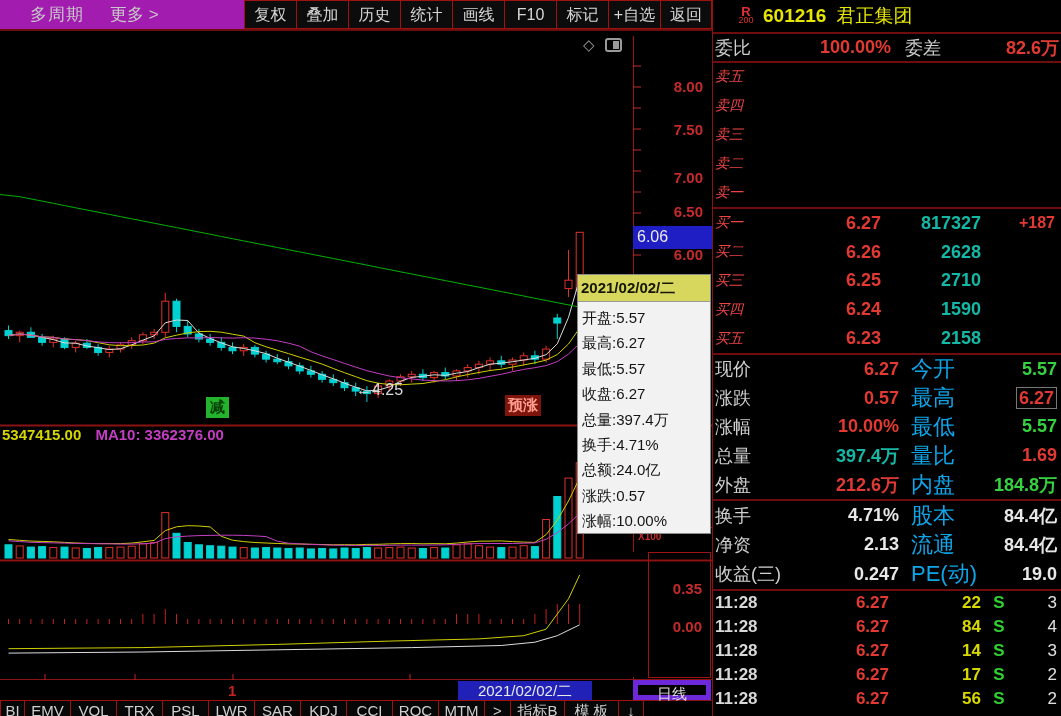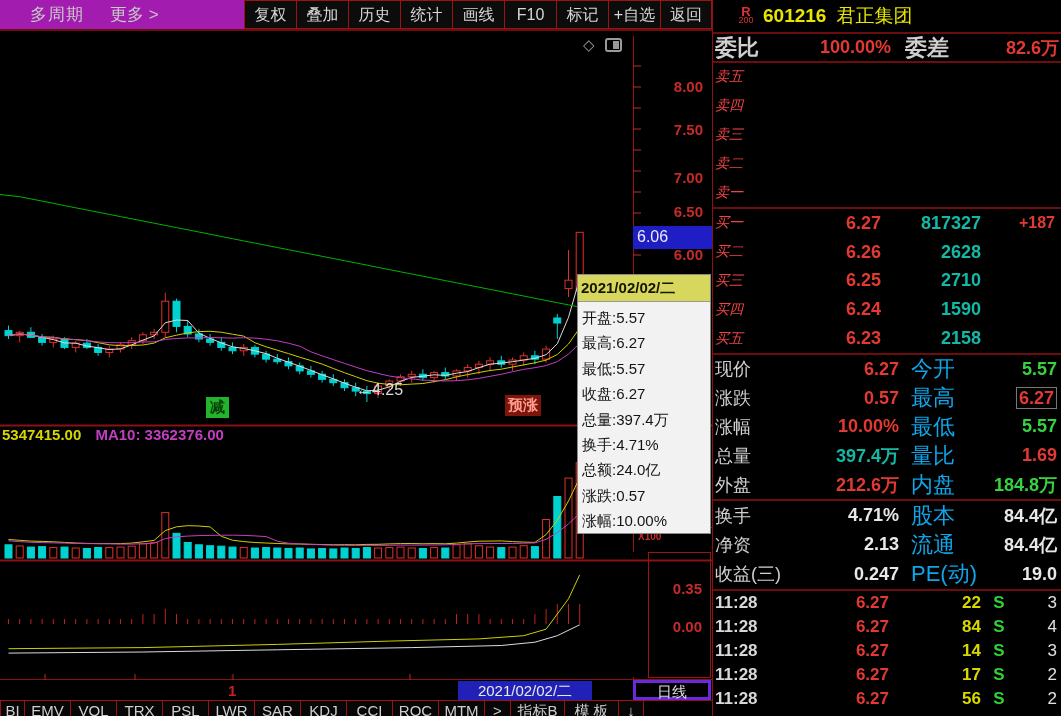--- a/index.html
+++ b/index.html
@@ -38,21 +38,21 @@
   #vol-ma-label { left:2px; top:395px; font-size:15px; font-weight:bold; white-space:nowrap; }
   #vol-ma-label .y { color:#d6d600; } #vol-ma-label .m { color:#c43ec4; margin-left:10px; }
   #x100 { left:638px; top:500px; color:#c62b2b; font-size:10px; font-weight:bold; }
 
   .ind-label { left:633px; width:69px; text-align:right; color:#c62b2b; font-size:15px; font-weight:bold; }
   #il0{top:549px} #il1{top:587px}
 
   #month-tick { left:228px; top:651px; color:#c62222; font-size:15px; font-weight:bold; }
   #date-box { left:458px; top:650px; width:134px; height:19px; background:#2121b8; color:#eaeaea;
               font-size:15px; text-align:center; line-height:19px; }
-  #period-box { left:633px; top:649px; width:78px; height:20px; border:3px solid #6d28d9; color:#dcdcdc;
+  #period-box { left:633px; top:649px; width:78px; height:20px; border:5px solid #6d28d9; color:#dcdcdc;
                 font-size:15px; text-align:center; line-height:18px; }
 
   
   #tooltip { left:577px; top:243px; width:134px; height:260px; border:1px solid #8a8a8a; z-index:6; }
   #tooltip .tt-head { height:27px; background:#d7d75e; color:#151500; font-size:15px; font-weight:bold;
                       line-height:26px; padding-left:3px; border-bottom:1px solid #999; }
   #tooltip .tt-body { background:#f2f2f2; height:231px; padding:3px 0 0 4px; }
   #tooltip .tt-line { color:#141414; font-size:15px; line-height:25.4px; white-space:nowrap; }
 
   
@@ -67,21 +67,21 @@
   .sep { border-bottom:2px solid #6e0d0d; }
   #rp-header { height:34px; display:flex; align-items:center; }
   #r-badge { width:26px; margin-left:20px; line-height:9px; text-align:center; }
   #r-badge b { color:#e03030; font-size:13px; display:block; }
   #r-badge i { color:#e03030; font-size:9px; font-style:normal; display:block; }
   #stock-code { color:#e6e600; font-size:19px; font-weight:bold; margin-left:4px; }
   #stock-name { color:#e6e600; font-size:19px; margin-left:10px; }
 
   .rp-row { display:flex; align-items:center; padding:0 2px 0 2px; }
   #weibi-row { height:29px; }
-  .lab { color:#cfcfcf; font-size:22px;font-weight:bold; }
+  .lab { color:#cfcfcf; font-size:18px; }
   .red { color:#e23a32; } .green { color:#35d33f; } .yellow { color:#14b8a6; } .white { color:#e8e8e8; }
   .val { font-weight:bold; font-size:18px; text-align:right; }
   #weibi-row .w1{width:56px} #weibi-row .w2{width:120px} #weibi-row .w3{width:66px; padding-left:14px; width:80px} #weibi-row .w4{flex:1}
 
   .book-row { height:28.8px; display:flex; align-items:center; padding:0 2px; }
   .book-row .bl { width:56px; color:#ef4444; font-size:14px;font-style:italic; }
   .book-row .bp { width:110px; text-align:right; font-size:18px; font-weight:bold; }
   .book-row .bv { width:100px; text-align:right; font-size:18px; font-weight:bold; }
   .book-row .bx { flex:1; text-align:right; font-size:16px; font-weight:bold; padding-right:4px; }
 

